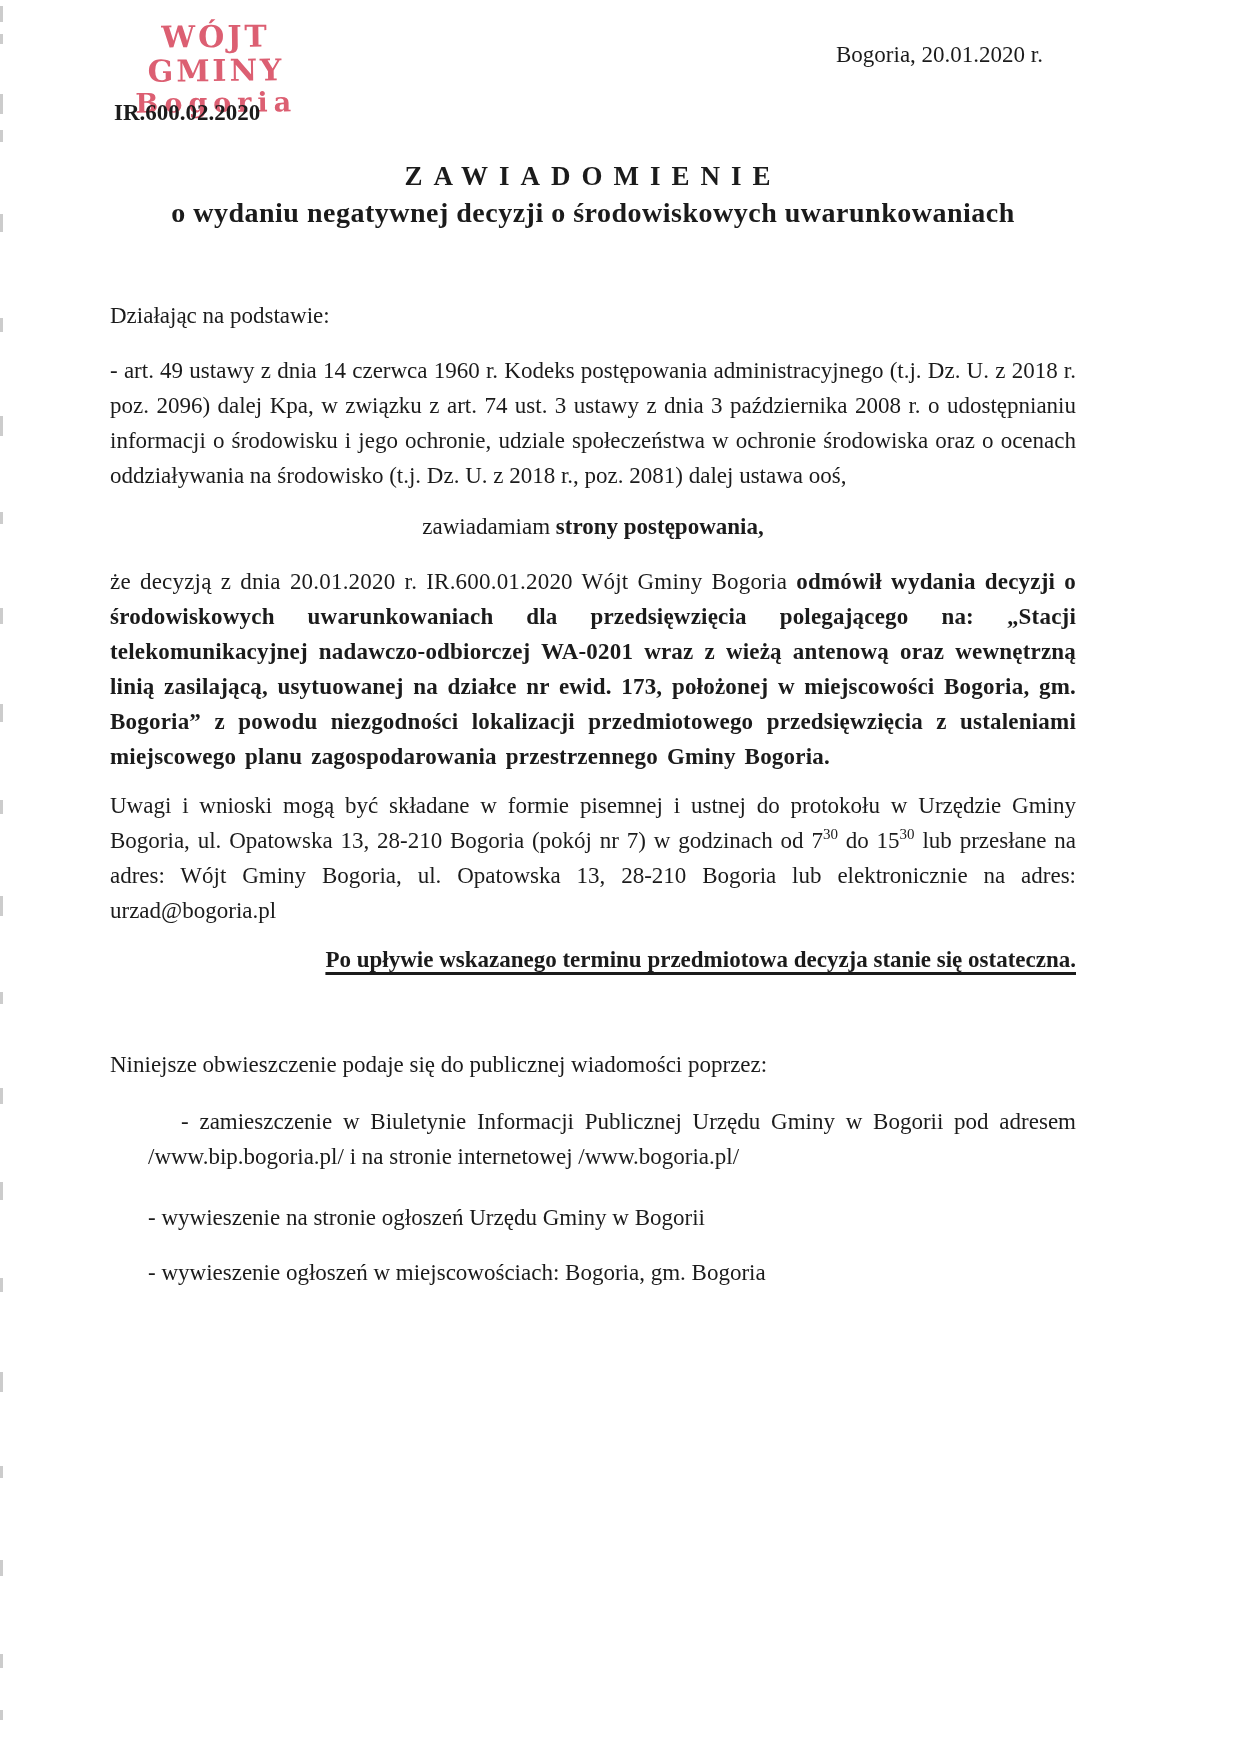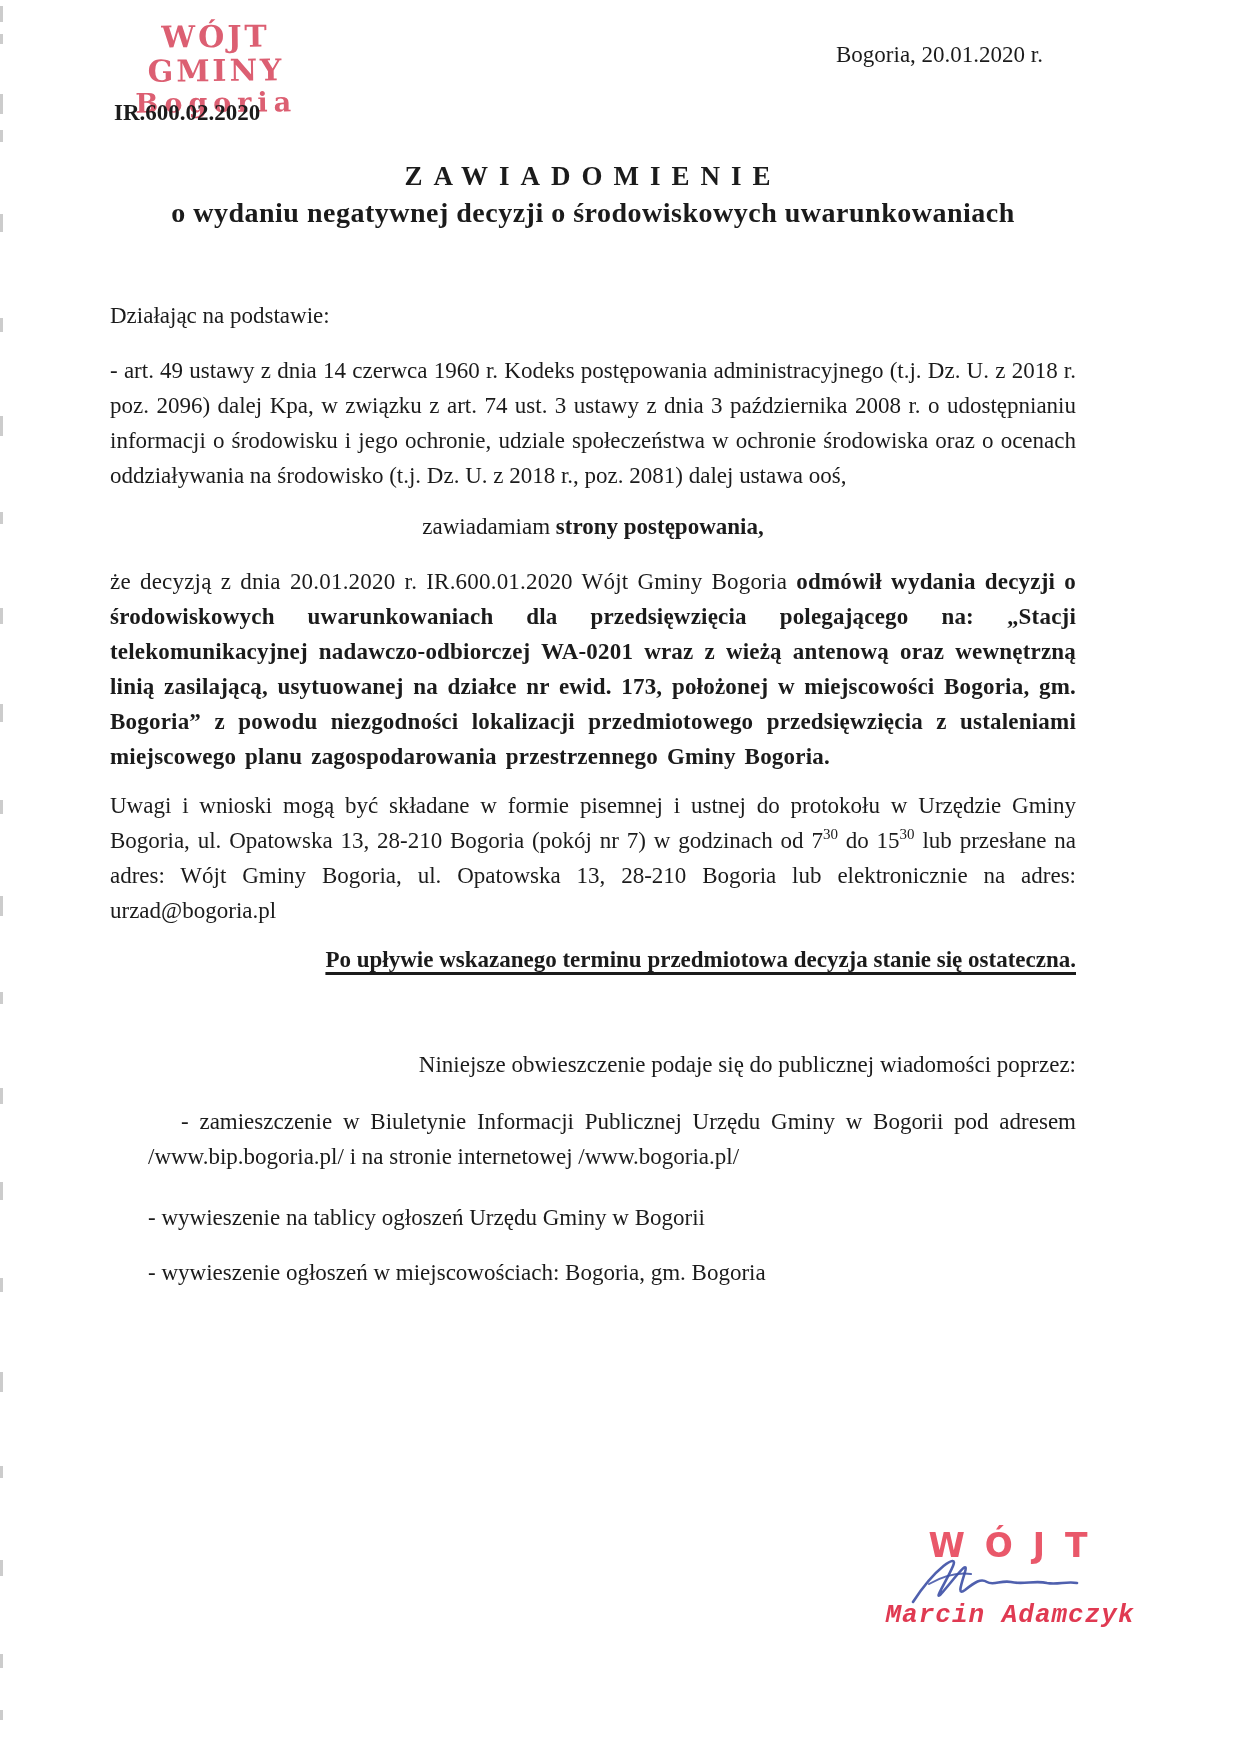--- a/index.html
+++ b/index.html
@@ -41,21 +41,21 @@
   }
   .p-intro{margin-top:70px !important;text-align:left !important;}
   .p-legal{margin-top:20px !important;}
   .p-notify{margin-top:16px !important;text-align:center !important;}
   .p-decision{margin-top:20px !important;word-spacing:3px;}
   .p-decision b, .p-decision{letter-spacing:0.2px;}
   .p-inspect{margin-top:12px !important;}
   .p-appeal{margin-top:14px !important;}
   .p-remarks{margin-top:14px !important;}
   .p-final{margin-top:14px !important;text-align:right;}
-  .p-pub{margin-top:70px !important;text-align:right;}
+  .p-pub{margin-top:70px !important;text-align:left;}
   .bullets{margin-top:22px;}
   .bullet{padding-left:38px;}
   .bullet.first{text-indent:33px;margin-top:0 !important;}
   .bullet.b2{margin-top:26px !important;text-align:left !important;}
   .bullet.b3{margin-top:20px !important;text-align:left !important;width:700px;}
   b{font-weight:bold;}
   .u{text-decoration:underline;text-decoration-thickness:2.5px;text-underline-offset:5px;}
   sup{font-size:15px;line-height:0;vertical-align:super;}
 
   
@@ -125,30 +125,20 @@
 
 
     <p class="p-remarks"><span>Uwagi i wnioski mogą być składane w formie pisemnej i ustnej do protokołu w Urzędzie Gminy Bogoria, ul. Opatowska 13, 28-210 Bogoria (pokój nr 7) w godzinach od 7</span><sup>30</sup><span> do 15</span><sup>30</sup><span> lub przesłane na adres: Wójt Gminy Bogoria, ul. Opatowska 13, 28-210 Bogoria lub elektronicznie na adres: urzad@bogoria.pl</span></p>
 
     <p class="p-final"><b class="u">Po upływie wskazanego terminu przedmiotowa decyzja stanie się ostateczna.</b></p>
 
     <p class="p-pub">Niniejsze obwieszczenie podaje się do publicznej wiadomości poprzez:</p>
 
     <div class="bullets">
       <p class="bullet first">- zamieszczenie w Biuletynie Informacji Publicznej Urzędu Gminy w Bogorii pod adresem /www.bip.bogoria.pl/ i na stronie internetowej /www.bogoria.pl/</p>
-      <p class="bullet b2">- wywieszenie na tablicy ogłoszeń Urzędu Gminy w Bogorii</p>
+      <p class="bullet b2">- wywieszenie na stronie ogłoszeń Urzędu Gminy w Bogorii</p>
       <p class="bullet b3">- wywieszenie ogłoszeń w miejscowościach: Bogoria, gm. Bogoria</p>
     </div>
 
   </div>
 
-  <div class="signature-block">
-    <div class="sig-title">WÓJT</div>
-    <div class="sig-script">
-      <svg width="200" height="62" viewBox="0 0 200 62">
-        <path d="M18 52 C 40 18, 64 2, 58 16 C 52 30, 38 52, 46 44 C 60 28, 74 8, 70 22 C 66 35, 62 46, 70 40 C 80 32, 86 28, 92 32 C 98 36, 106 30, 116 32 C 128 35, 140 30, 152 33 C 162 35, 172 31, 182 33" fill="none" stroke="#3c4fa5" stroke-width="2.6" stroke-linecap="round" opacity="0.9"></path>
-        <path d="M34 34 C 48 26, 62 22, 76 24" fill="none" stroke="#3c4fa5" stroke-width="2" stroke-linecap="round" opacity="0.85"></path>
-      </svg>
-    </div>
-    <div class="sig-name">Marcin Adamczyk</div>
-  </div>
 
 </div>
 
 </body></html>

